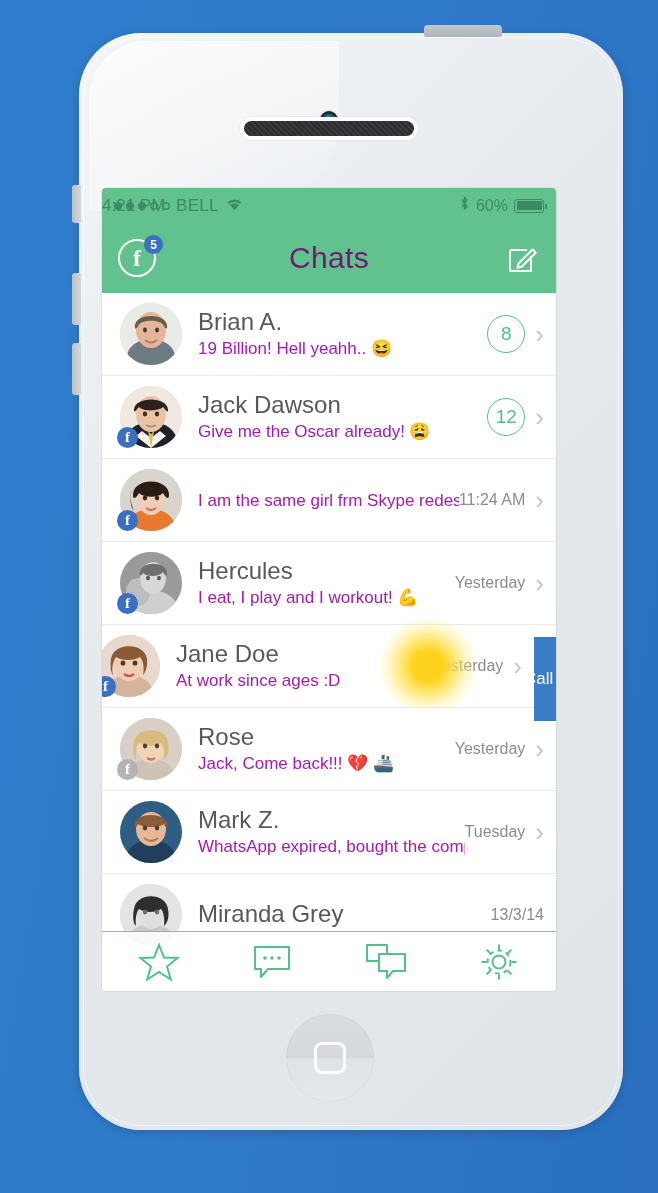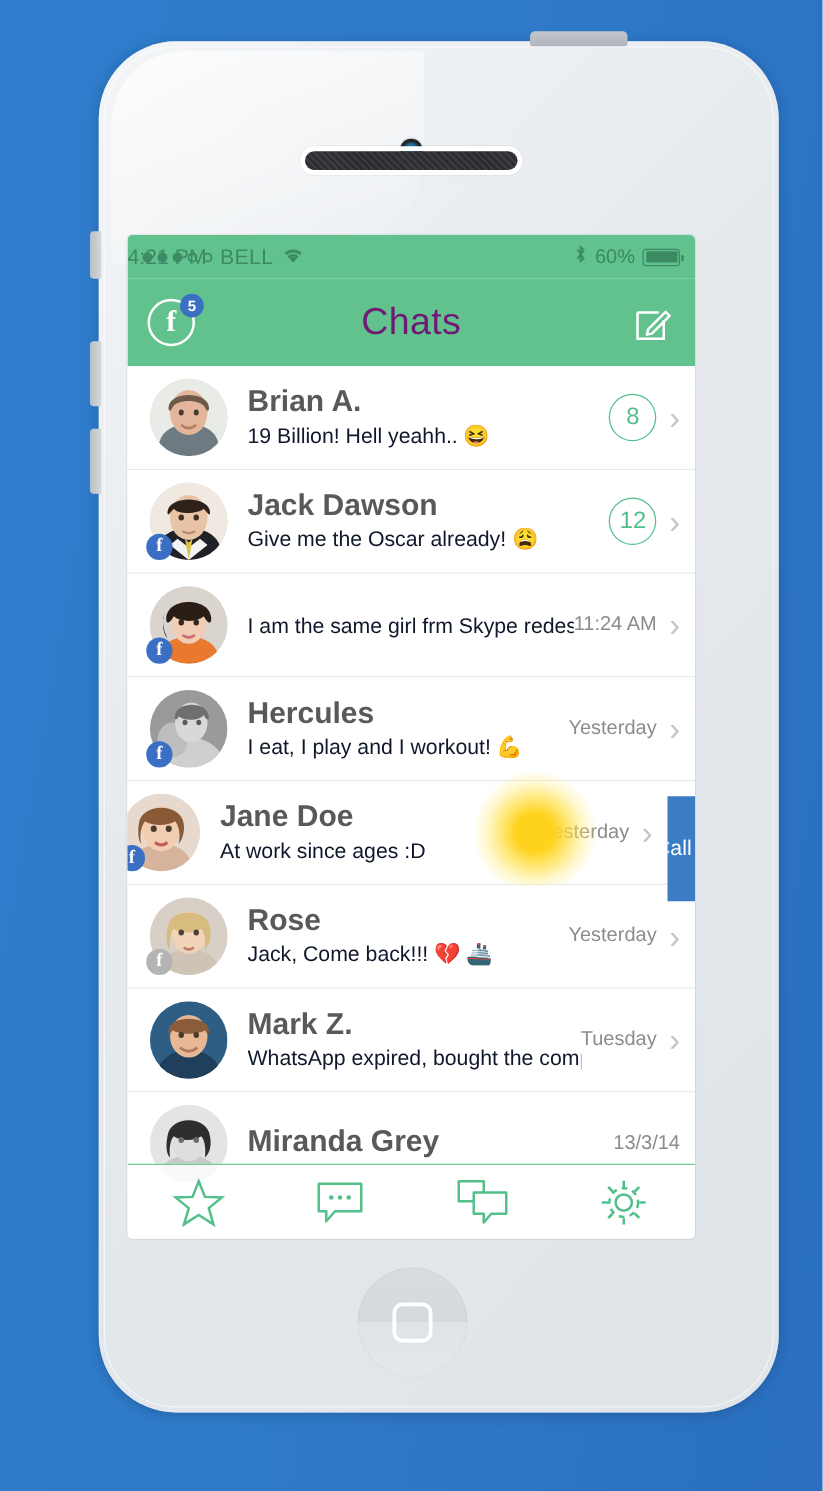--- a/index.html
+++ b/index.html
@@ -189,25 +189,25 @@
     width: 21px; height: 21px; border-radius: 50%;
     background: #3b6fc4; color: #fff;
     font-family: "Liberation Serif", serif; font-weight: bold; font-size: 15px;
     display: flex; align-items: center; justify-content: center;
     line-height: 1;
   }
   .fbmini.muted { background: #b4b4b4; }
 
   .row-main { flex: 1 1 auto; min-width: 0; padding-left: 16px; }
   .row-name {
-    font-size: 24px; color: #58595b; font-weight: 700;
+    font-size: 24px; color: #58595b; font-weight: 400;
     line-height: 1.15; white-space: nowrap; overflow: hidden;
   }
   .row-msg {
-    font-size: 17px; color: #0f172a; font-weight: 300;
+    font-size: 17px; color: #a21caf; font-weight: 300;
     line-height: 1.3; white-space: nowrap; overflow: hidden;
     margin-top: 2px;
   }
   .row-right {
     flex: 0 0 auto; display: flex; align-items: center;
     padding-right: 12px; gap: 10px;
   }
   .row-time { font-size: 16px; color: #8a8c8e; font-weight: 400; white-space: nowrap; }
   .count {
     width: 38px; height: 38px; border-radius: 50%;

